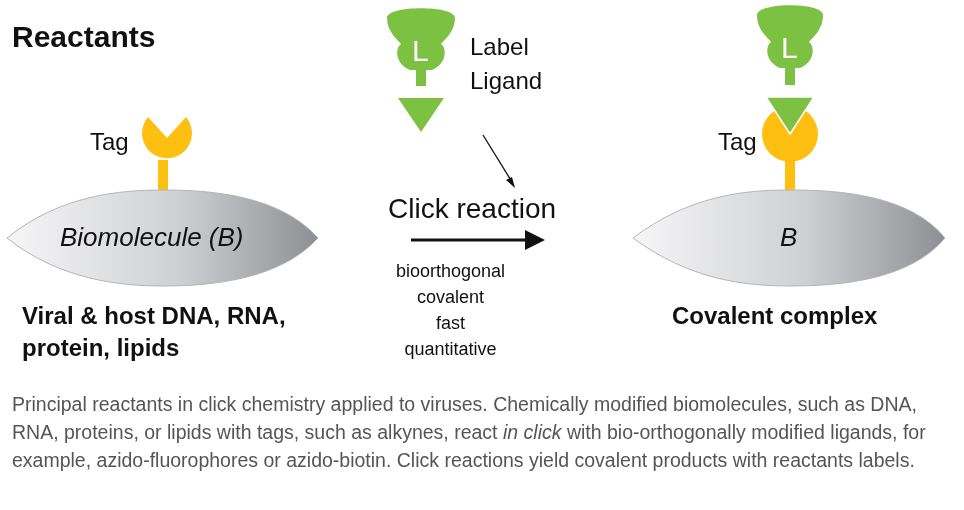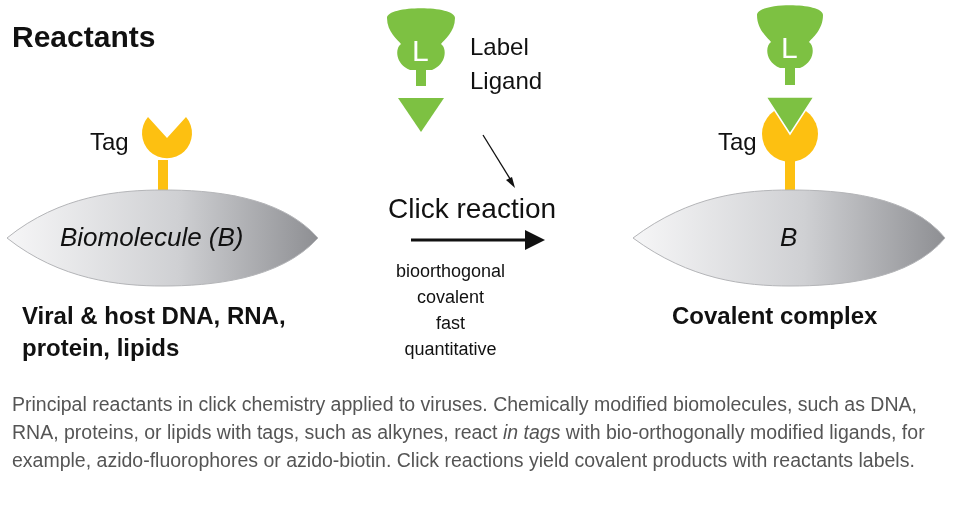--- a/index.html
+++ b/index.html
@@ -79,13 +79,13 @@
   <div>quantitative</div>
 </div>
 
 <div class="abs" style="left:781px;top:31px;font-size:30px;color:#fff;">L</div>
 <div class="abs tag-label" style="left:718px;top:128px;">Tag</div>
 <div class="abs ellipse-text" style="left:780px;top:222px;">B</div>
 <div class="abs desc" style="left:672px;top:300px;">
   <div>Covalent complex</div>
 </div>
 
-<div id="caption" class="abs"><span>Principal reactants in click chemistry applied to viruses. Chemically modified biomolecules, such as DNA, RNA, proteins, or lipids with tags, such as alkynes, react </span><i>in tags</i><span> with bio-orthogonally modified ligands, for example, azido-fluorophores or azido-biotin. Click reactions yield covalent products with reactants labels.</span></div>
+<div id="caption" class="abs"><span>Principal reactants in click chemistry applied to viruses. Chemically modified biomolecules, such as DNA, RNA, proteins, or lipids with tags, such as alkynes, react </span><i>in click</i><span> with bio-orthogonally modified ligands, for example, azido-fluorophores or azido-biotin. Click reactions yield covalent products with reactants labels.</span></div>
 
 </body></html>

